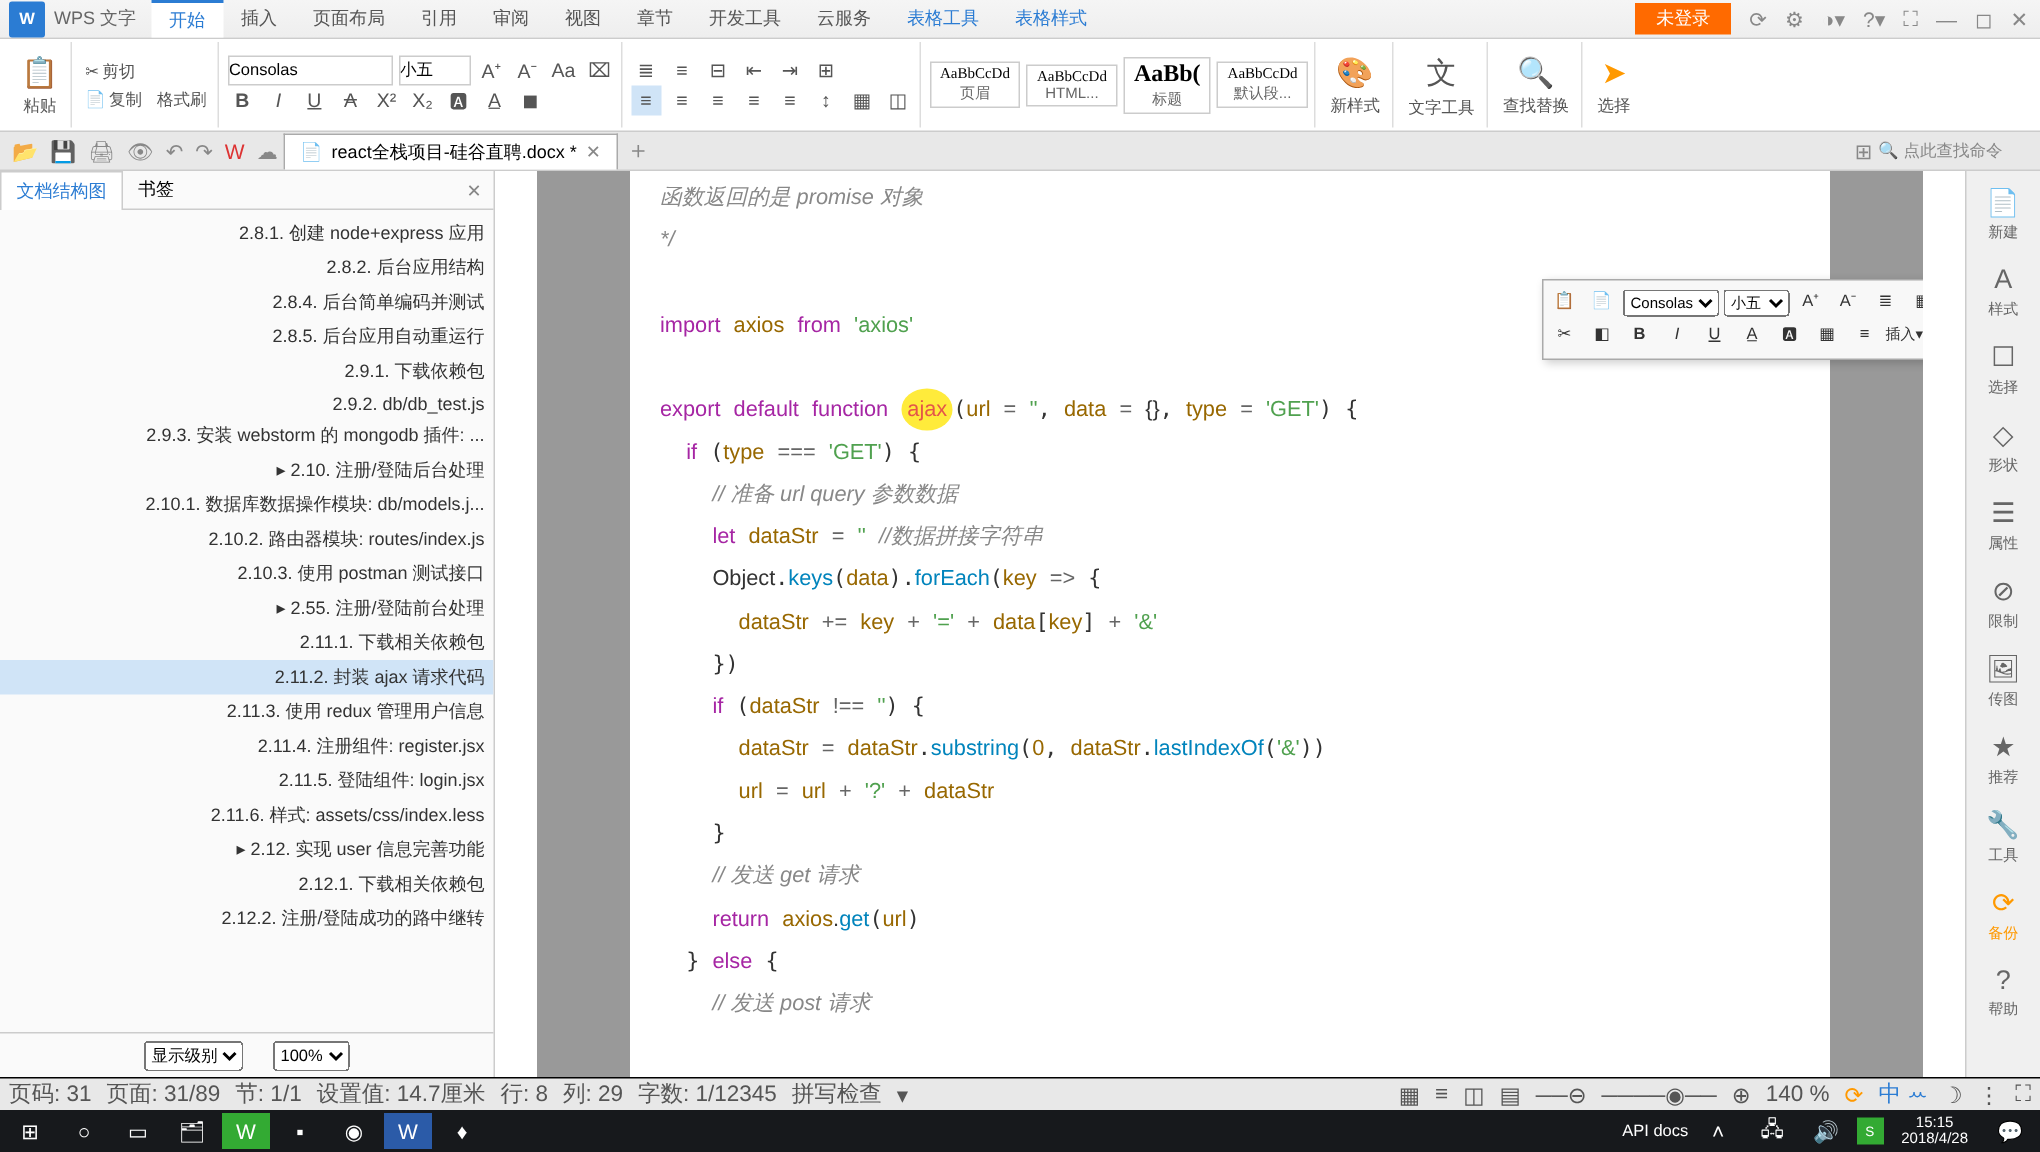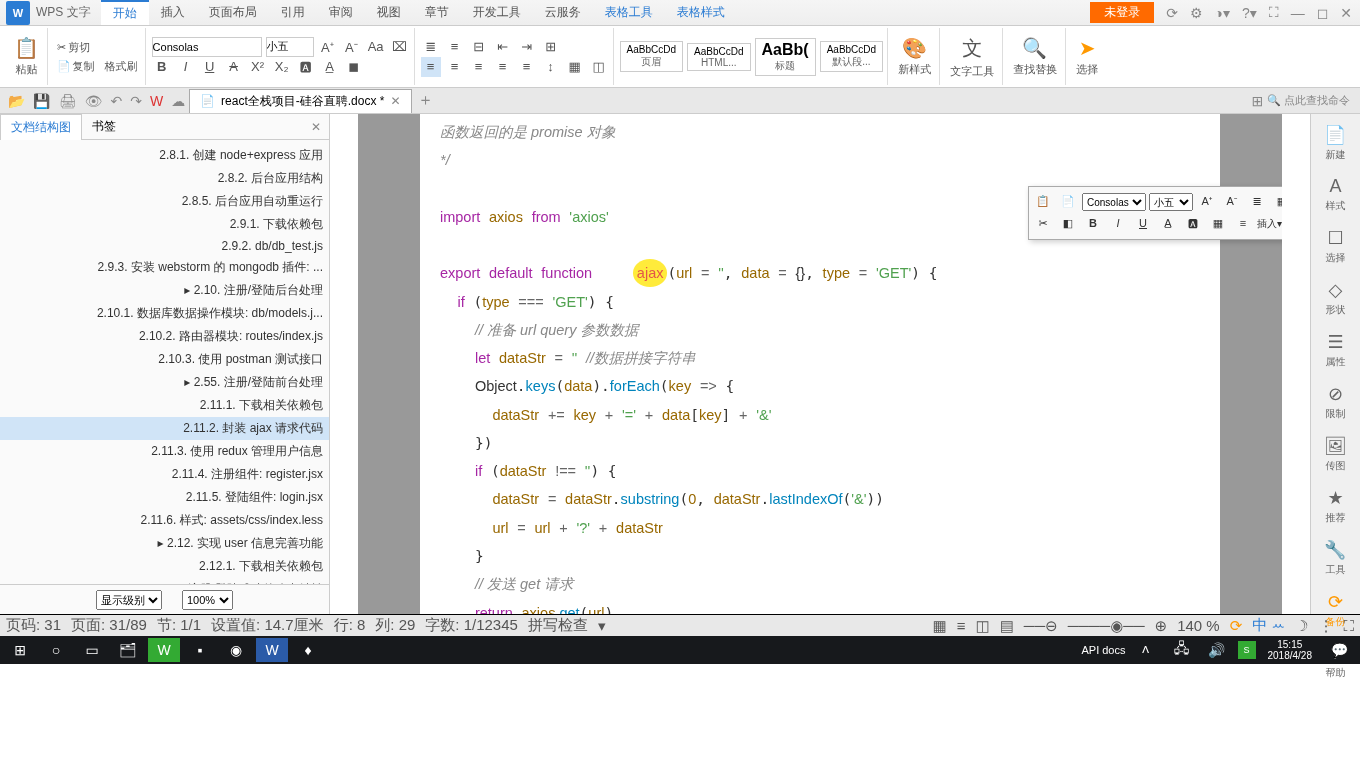--- a/index.html
+++ b/index.html
@@ -21,32 +21,32 @@
 .ribbon-group { display: flex; flex-direction: column; align-items: center; border-right: 1px solid #ddd; padding: 0 4px; height: 100%; justify-content: center; }
 .ribbon-btn-lg { display: flex; flex-direction: column; align-items: center; font-size: 11px; color: #555; cursor: pointer; padding: 2px 4px; }
 .ribbon-btn-lg .icon { font-size: 20px; margin-bottom: 2px; }
 .ribbon-row { display: flex; align-items: center; gap: 4px; }
 .ribbon-small { font-size: 11px; color: #555; cursor: pointer; padding: 1px 3px; display: flex; align-items: center; gap: 2px; }
 .ribbon select, .ribbon input { font-size: 11px; height: 20px; border: 1px solid #ccc; }
 .ribbon .font-name { width: 110px; }
 .ribbon .font-size { width: 48px; }
 .fmt-btn { width: 20px; height: 20px; display: inline-flex; align-items: center; justify-content: center; cursor: pointer; font-size: 13px; color: #555; }
 .style-box { border: 1px solid #ccc; padding: 2px 6px; font-size: 10px; text-align: center; min-width: 56px; cursor: pointer; }
-.style-box .preview { font-family: Liberation Sans, sans-serif; }
+.style-box .preview { font-family: Liberation Serif, serif; }
 .style-box .name { font-size: 10px; color: #666; }
 
 .doc-tabs { height: 26px; background: #e8e8e8; display: flex; align-items: center; border-bottom: 1px solid #ccc; padding-left: 4px; }
 .doc-tabs .tab-icon { color: #888; font-size: 14px; margin: 0 4px; cursor: pointer; }
 .doc-tabs .tab-item { background: #fff; border: 1px solid #aaa; border-bottom: none; padding: 3px 10px; display: flex; align-items: center; gap: 6px; font-size: 12px; cursor: pointer; }
 .doc-tabs .tab-close { color: #888; cursor: pointer; }
 .doc-tabs .tab-add { margin-left: 6px; color: #888; cursor: pointer; font-size: 16px; }
 .doc-tabs .flex-fill { flex: 1; }
-.doc-tabs .search-hint { color: #888; font-size: 11px; padding-right: 10px; cursor: pointer; }
-
-.main-area { display: flex; height: 500px; gap: 28px; }
+.doc-tabs .search-hint { color: #888; font-size: 11px; padding-right: 25px; cursor: pointer; }
+
+.main-area { display: flex; height: 604px; gap: 28px; }
 .sidebar { width: 330px; border-right: 1px solid #ccc; display: flex; flex-direction: column; background: #fafafa; }
 .sidebar-tabs { display: flex; height: 26px; border-bottom: 1px solid #ccc; align-items: center; }
 .sidebar-tab { padding: 4px 10px; font-size: 12px; cursor: pointer; }
 .sidebar-tab.active { background: #fff; border: 1px solid #ccc; border-bottom: none; color: #2b7cd3; }
 .sidebar-close { margin-left: auto; padding: 0 8px; cursor: pointer; color: #888; }
 .tree { flex: 1; overflow: auto; padding: 4px 0; text-align: right; }
 .tree-item { padding: 3px 6px 3px 32px; font-size: 12px; color: #333; cursor: pointer; white-space: nowrap; overflow: hidden; text-overflow: ellipsis; }
 .tree-item.l1 { padding-left: 46px; }
 .tree-item.l2 { padding-left: 62px; }
 .tree-item.selected { background: #d0e4f7; }
@@ -55,21 +55,21 @@
 
 .editor { flex: 1; background: #999; position: relative; overflow: hidden; }
 .page { background: #fff; margin: 0 auto; width: 800px; height: 100%; padding: 4px 20px 20px 20px; font-family: Consolas, monospace; font-size: 14.5px; line-height: 1.95; color: #333; position: relative; }
 .page .italic-comment { font-style: italic; color: #888; }
 .kw-purple { color: #a626a4; }
 .kw-teal { color: #0184bc; }
 .str-green { color: #50a14f; }
 .ident-brown { color: #986801; }
 .func-red { color: #e45649; }
 .op-gray { color: #666; }
-.highlight { background: #ffeb3b; border-radius: 50%; padding: 6px 4px; margin-left: 32px; }
+.highlight { background: #ffeb3b; border-radius: 50%; padding: 6px 4px; }
 .page pre { font-family: Consolas, monospace; white-space: pre; }
 
 .mini-toolbar { position: absolute; top: 72px; left: 608px; background: #f8f8f8; border: 1px solid #aaa; padding: 3px; font-size: 11px; box-shadow: 2px 2px 6px rgba(0,0,0,.2); }
 .mini-toolbar .row { display: flex; align-items: center; gap: 3px; margin: 2px 0; }
 .mini-toolbar .btn { width: 22px; height: 20px; display: inline-flex; align-items: center; justify-content: center; cursor: pointer; }
 .mini-toolbar select { height: 18px; font-size: 10px; }
 
 .right-panel { width: 50px; background: #f0f0f0; border-left: 1px solid #ccc; display: flex; flex-direction: column; align-items: center; padding-top: 6px; gap: 6px; }
 .right-panel .panel-btn { width: 40px; display: flex; flex-direction: column; align-items: center; font-size: 10px; color: #666; cursor: pointer; padding: 4px 0; }
 .right-panel .panel-btn .icon { font-size: 18px; margin-bottom: 2px; }
@@ -251,20 +251,21 @@
 <div class="main-area">
   <div class="sidebar">
     <div class="sidebar-tabs">
       <div class="sidebar-tab active">文档结构图</div>
       <div class="sidebar-tab">书签</div>
       <span class="sidebar-close">✕</span>
     </div>
     <div class="tree" id="tree">
         <div class="tree-item l2">2.8.1. 创建 node+express 应用</div>
         <div class="tree-item l2">2.8.2. 后台应用结构</div>
+        <div class="tree-item l2">2.8.4. 后台简单编码并测试</div>
         <div class="tree-item l2">2.8.5. 后台应用自动重运行</div>
         <div class="tree-item l2">2.9.1. 下载依赖包</div>
         <div class="tree-item l2">2.9.2. db/db_test.js</div>
         <div class="tree-item l2">2.9.3. 安装 webstorm 的 mongodb 插件: ...</div>
         <div class="tree-item l1">▸ 2.10. 注册/登陆后台处理</div>
         <div class="tree-item l2">2.10.1. 数据库数据操作模块: db/models.j...</div>
         <div class="tree-item l2">2.10.2. 路由器模块: routes/index.js</div>
         <div class="tree-item l2">2.10.3. 使用 postman 测试接口</div>
         <div class="tree-item l1">▸ 2.55. 注册/登陆前台处理</div>
         <div class="tree-item l2">2.11.1. 下载相关依赖包</div>

